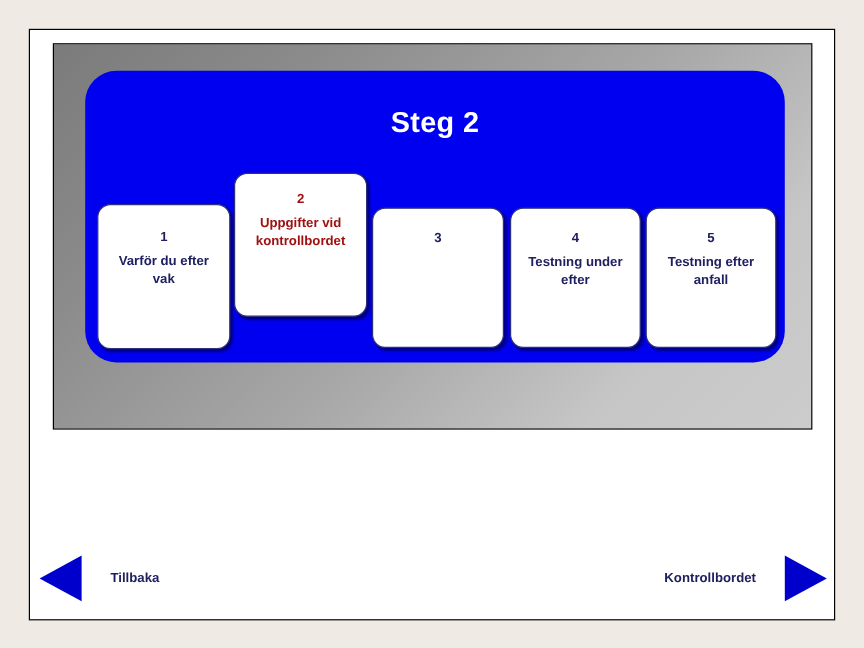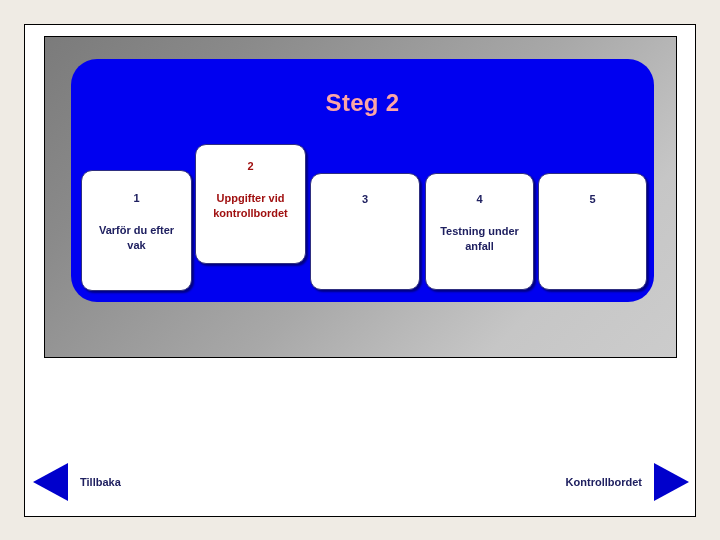--- a/index.html
+++ b/index.html
@@ -49,21 +49,21 @@
     border-radius: 26px;
     box-sizing: border-box;
   }
 
   #slide-title {
     position: absolute;
     left: 0;
     right: 0;
     top: 32px;
     text-align: center;
-    color: #fca5a5;
+    color: #ffffff;
     font-size: 24px;
     font-weight: bold;
     letter-spacing: 0.3px;
     line-height: 1;
   }
 
   
   .step-card {
     position: absolute;
     background: #ffffff;
@@ -75,40 +75,41 @@
   }
   .card-num {
     font-size: 11px;
     font-weight: bold;
     line-height: 1.1;
   }
   .card-label {
     font-size: 11px;
     font-weight: bold;
     line-height: 1.35;
-    margin-top: 19px;
+    margin-top: 7px;
     padding: 0 10px;
   }
   .step-card.normal .card-num,
   .step-card.normal .card-label { color: #1f2060; }
   .step-card.current .card-num,
   .step-card.current .card-label { color: #a01010; }
 
   
   #card-1 { left: 10px;  top: 111px; width: 111px; height: 121px; padding-top: 21px; }
   #card-2 { left: 124px; top: 85px;  width: 111px; height: 120px; padding-top: 15px; }
   #card-3 { left: 239px; top: 114px; width: 110px; height: 117px; padding-top: 19px; }
   #card-4 { left: 354px; top: 114px; width: 109px; height: 117px; padding-top: 19px; }
   #card-5 { left: 467px; top: 114px; width: 109px; height: 117px; padding-top: 19px; }
 
   
   #nav-back, #nav-next {
     position: absolute;
     display: flex;
     align-items: center;
+    gap: 12px;
   }
   #nav-back { left: 8px;  top: 438px; }
   #nav-next { right: 6px; top: 438px; text-align: center; }
 
   .nav-label {
     color: #1f2060;
     font-size: 11px;
     font-weight: bold;
     white-space: nowrap;
   }
@@ -141,25 +142,26 @@
         <div class="card-num">2</div>
         <div class="card-label">Uppgifter vid kontrollbordet</div>
       </div>
 
       <div class="step-card normal" id="card-3">
         <div class="card-num">3</div>
       </div>
 
       <div class="step-card normal" id="card-4">
         <div class="card-num">4</div>
-        <div class="card-label">Testning under anfall</div>
+        <div class="card-label">Testning under efter</div>
       </div>
 
       <div class="step-card normal" id="card-5">
         <div class="card-num">5</div>
+        <div class="card-label">Testning efter anfall</div>
       </div>
 
     </div>
   </div>
 
   <div id="nav-back">
     <span class="arrow arrow-left"></span>
     <span class="nav-label">Tillbaka</span>
   </div>
 

